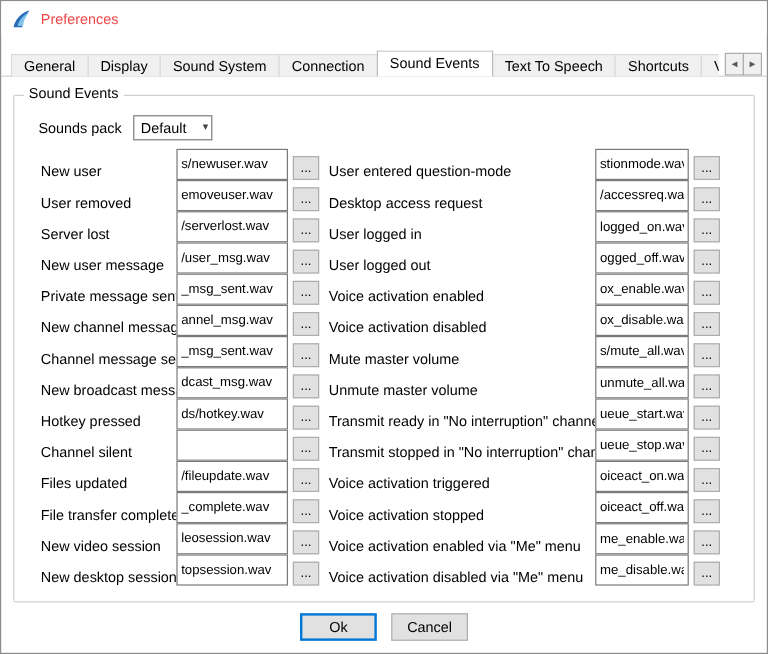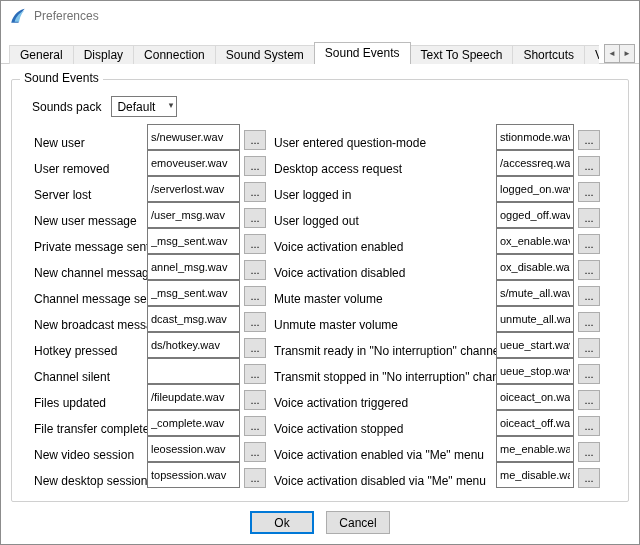--- a/index.html
+++ b/index.html
@@ -1,20 +1,20 @@
 <!DOCTYPE html>
 <html><head>
 <meta charset="utf-8">
 <style>
   html,body{margin:0;padding:0;background:#cfcfcf;}
   *{box-sizing:border-box;font-family:"Liberation Sans","DejaVu Sans",sans-serif;}
   .window{position:relative;width:640px;height:545px;background:#ffffff;border:1px solid #8c8c8c;overflow:hidden;}
   .titlebar{position:absolute;top:0;left:0;right:0;height:30px;background:#ffffff;display:flex;align-items:center;padding-left:8px;}
   .titlebar .app-icon{width:18px;height:18px;margin-right:7px;flex:none;}
-  .titlebar .title{font-size:12px;color:#737373;}
+  .titlebar .title{font-size:12px;color:#ef4444;}
   
   .pane-line{position:absolute;left:0;right:0;top:62px;height:1px;background:#d0d0d0;}
   .tabstrip{position:absolute;left:8px;right:40px;top:41px;height:22px;display:flex;align-items:flex-end;overflow:hidden;z-index:2;}
   .tab{flex:none;height:19px;line-height:18px;padding:0 10px;font-size:12px;background:#f0f0f0;border:1px solid #d9d9d9;border-bottom:none;color:#000;white-space:nowrap;cursor:default;}
   .tab + .tab{margin-left:-1px;}
   .tab.active{height:22px;line-height:21px;background:#ffffff;border:1px solid #bcbcbc;border-bottom:none;position:relative;z-index:3;}
   .tab-scroll{position:absolute;right:4px;top:43px;display:flex;z-index:2;}
   .tab-scroll .tsbtn{width:16px;height:19px;background:#f0f0f0;border:1px solid #adadad;font-size:8px;line-height:17px;text-align:center;color:#555;padding:0;}
   .tab-scroll .tsbtn + .tsbtn{margin-left:-1px;}
   
@@ -54,22 +54,22 @@
         <path d="M5 13 C6 8.5, 10 4.5, 13.5 3 C10.5 6.5, 9.5 9.5, 9 13 Z" fill="#7fc3ea"></path>
       </svg>
     </span>
     <span class="title">Preferences</span>
   </div>
 
   <div class="pane-line"></div>
   <div class="tabstrip" id="tabstrip">
       <div class="tab">General</div>
       <div class="tab">Display</div>
+      <div class="tab">Sound System</div>
       <div class="tab">Connection</div>
-      <div class="tab">Sound System</div>
       <div class="tab active">Sound Events</div>
       <div class="tab">Text To Speech</div>
       <div class="tab">Shortcuts</div>
       <div class="tab">Video</div>
     </div>
   <div class="tab-scroll">
     <button class="tsbtn">◄</button>
     <button class="tsbtn">►</button>
   </div>
 

